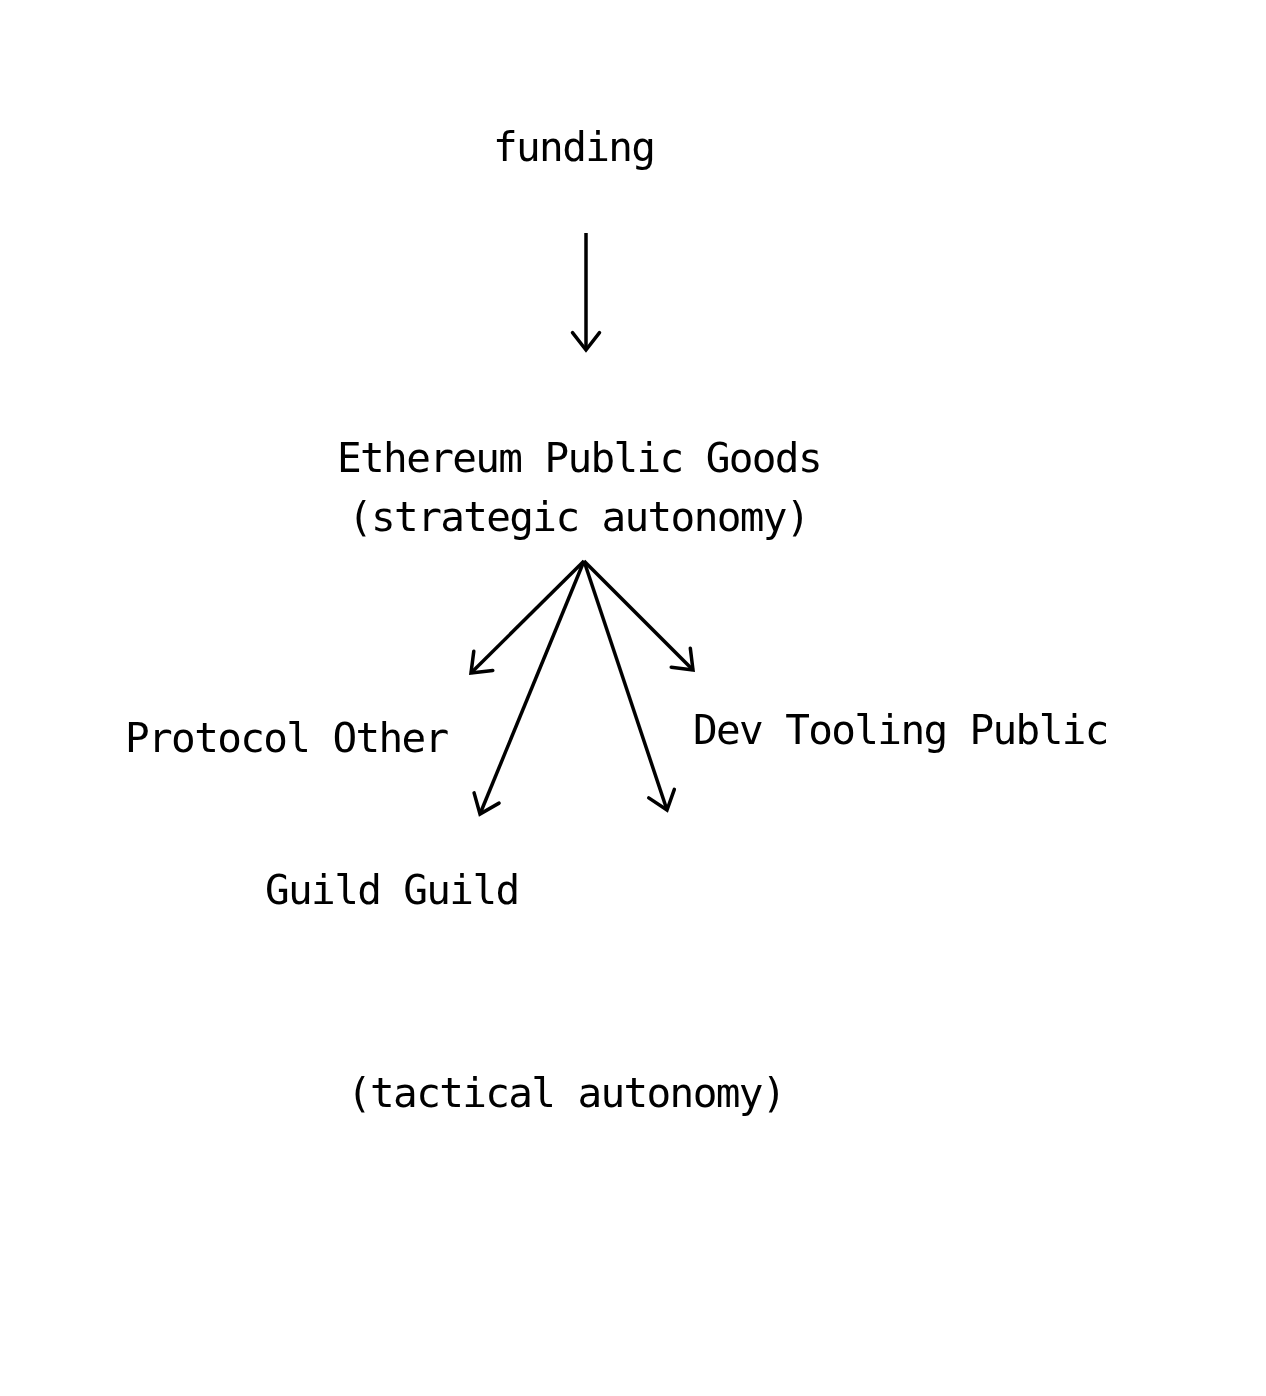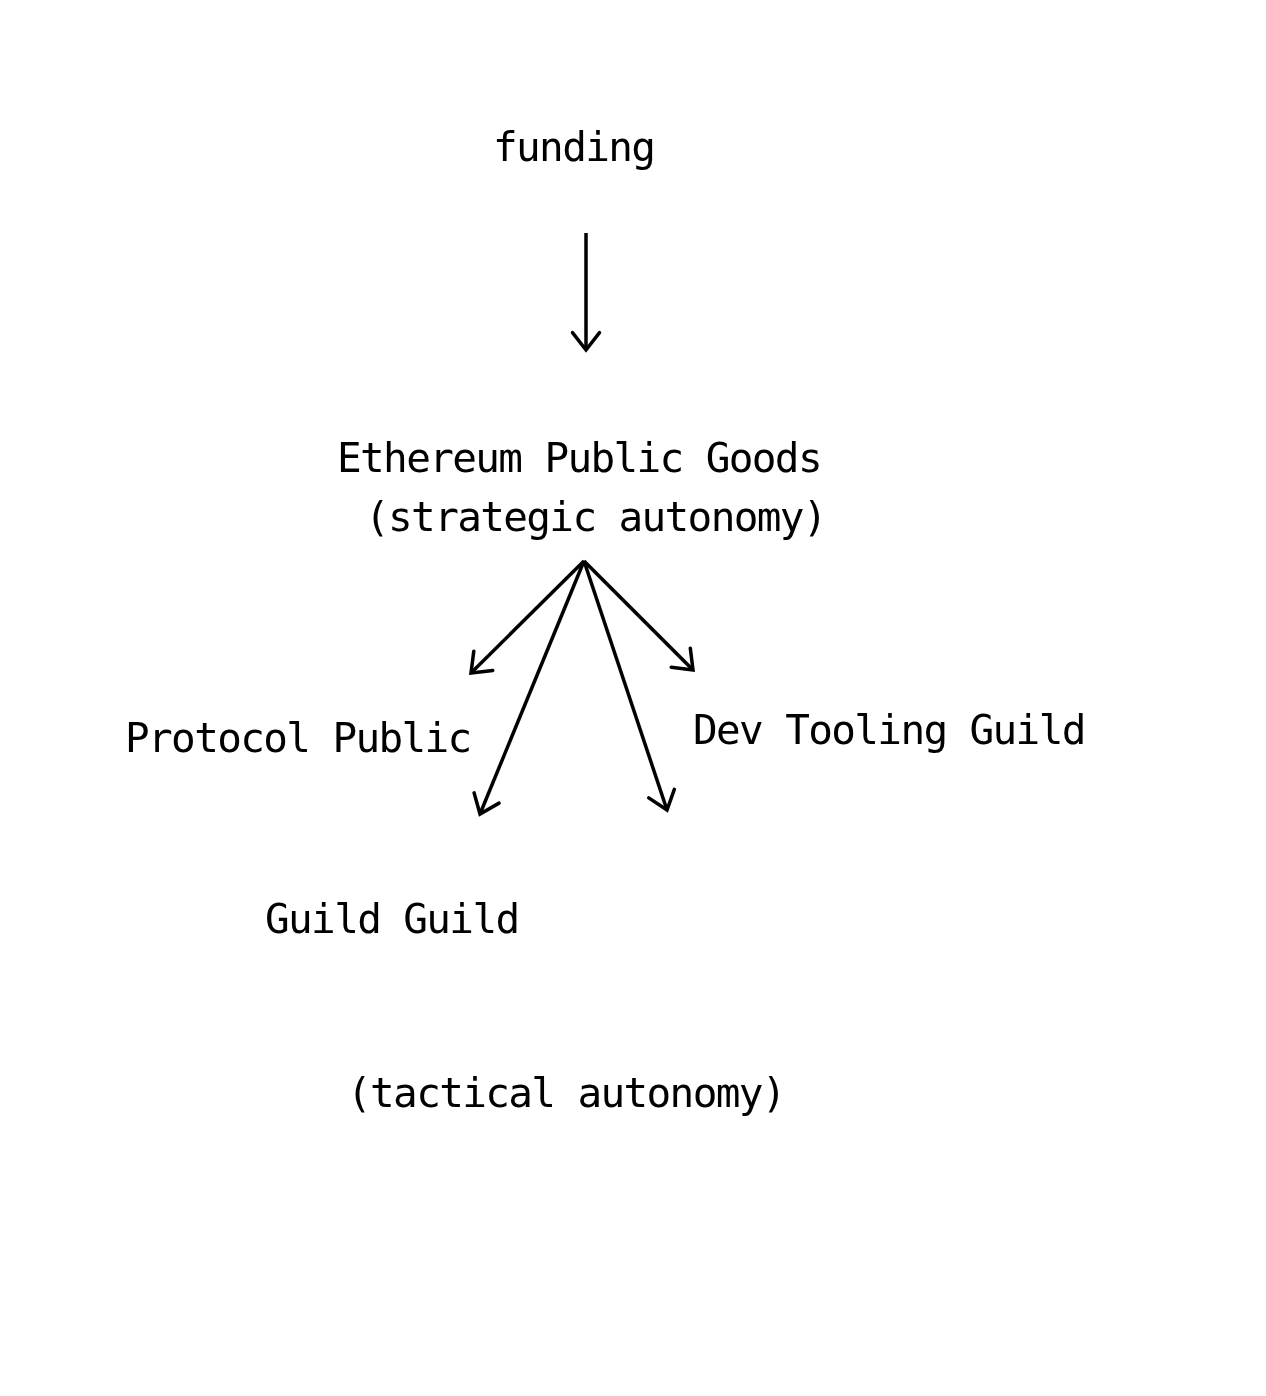--- a/index.html
+++ b/index.html
@@ -28,24 +28,24 @@
     position: absolute;
     left: 0;
     top: 0;
     width: 1266px;
     height: 1396px;
     pointer-events: none;
   }
   
   .pos-funding        { left: 493px;  top: 125px;  }
   .pos-hub-title      { left: 337px;  top: 436px;  }
-  .pos-hub-subtitle   { left: 365px;  top: 495px;  }
+  .pos-hub-subtitle   { left: 348px;  top: 495px;  }
   .pos-protocol-guild { left: 125px;  top: 716px;  }
   .pos-dev-tooling    { left: 693px;  top: 708px;  }
-  .pos-guild-guild    { left: 265px;  top: 868px; margin-top: 29px;  }
+  .pos-guild-guild    { left: 265px;  top: 868px;  }
   .pos-other-guilds   { left: 625px;  top: 868px;  }
   .pos-footnote       { left: 347px;  top: 1071px; }
 </style>
 </head>
 <body>
 
 <div id="canvas">
 
   <svg id="edges" viewBox="0 0 1266 1396" xmlns="http://www.w3.org/2000/svg">
     <defs>
@@ -64,22 +64,22 @@
 
     <line x1="584" y1="561" x2="667" y2="810" stroke="#000000" stroke-width="3.5" marker-end="url(#ah)"></line>
   </svg>
 
   <div class="node pos-funding">funding</div>
 
   <div class="node pos-hub-title">Ethereum Public Goods</div>
 
   <div class="node pos-hub-subtitle">(strategic autonomy)</div>
 
-  <div class="node pos-protocol-guild">Protocol Public</div>
+  <div class="node pos-protocol-guild">Protocol Other</div>
 
-  <div class="node pos-dev-tooling">Dev Tooling Guild</div>
+  <div class="node pos-dev-tooling">Dev Tooling Public</div>
 
   <div class="node pos-guild-guild">Guild Guild</div>
 
 
   <div class="node pos-footnote">(tactical autonomy)</div>
 
 </div>
 
 </body></html>

